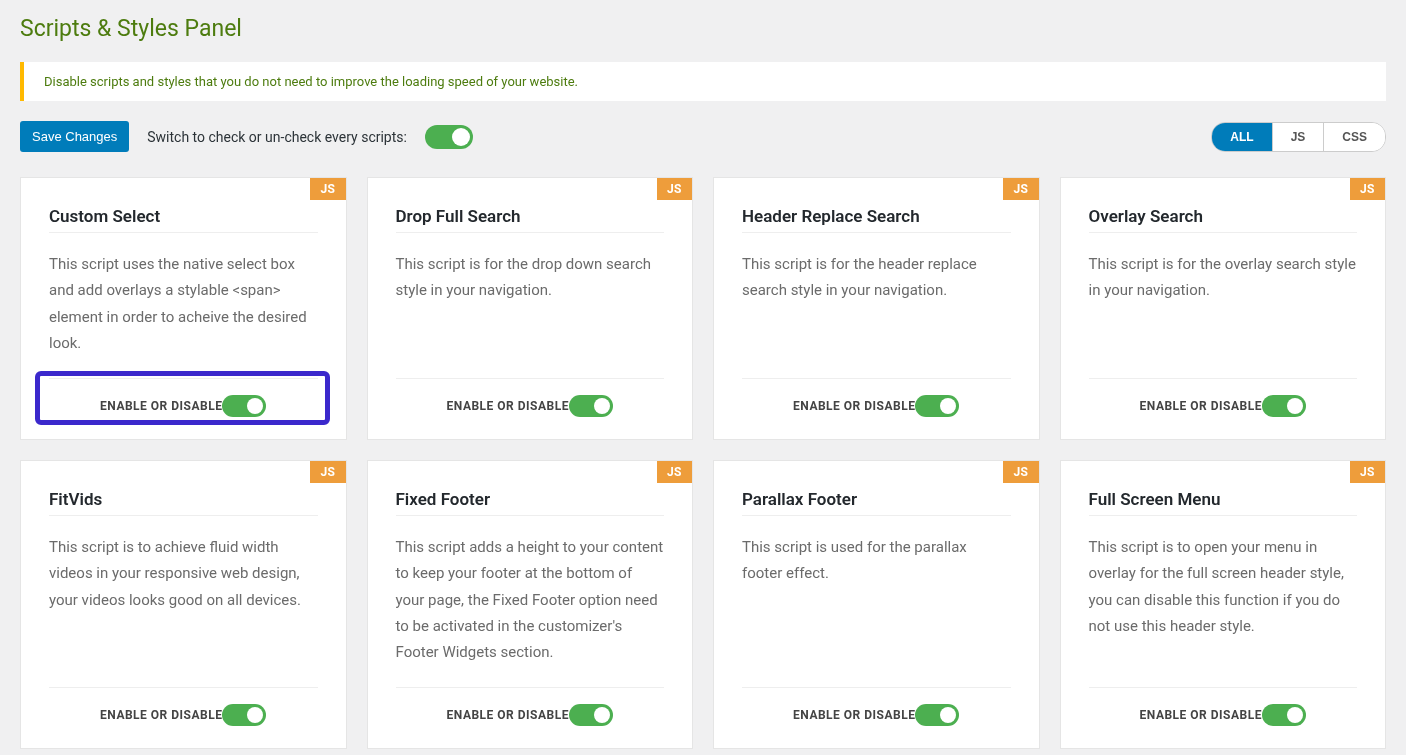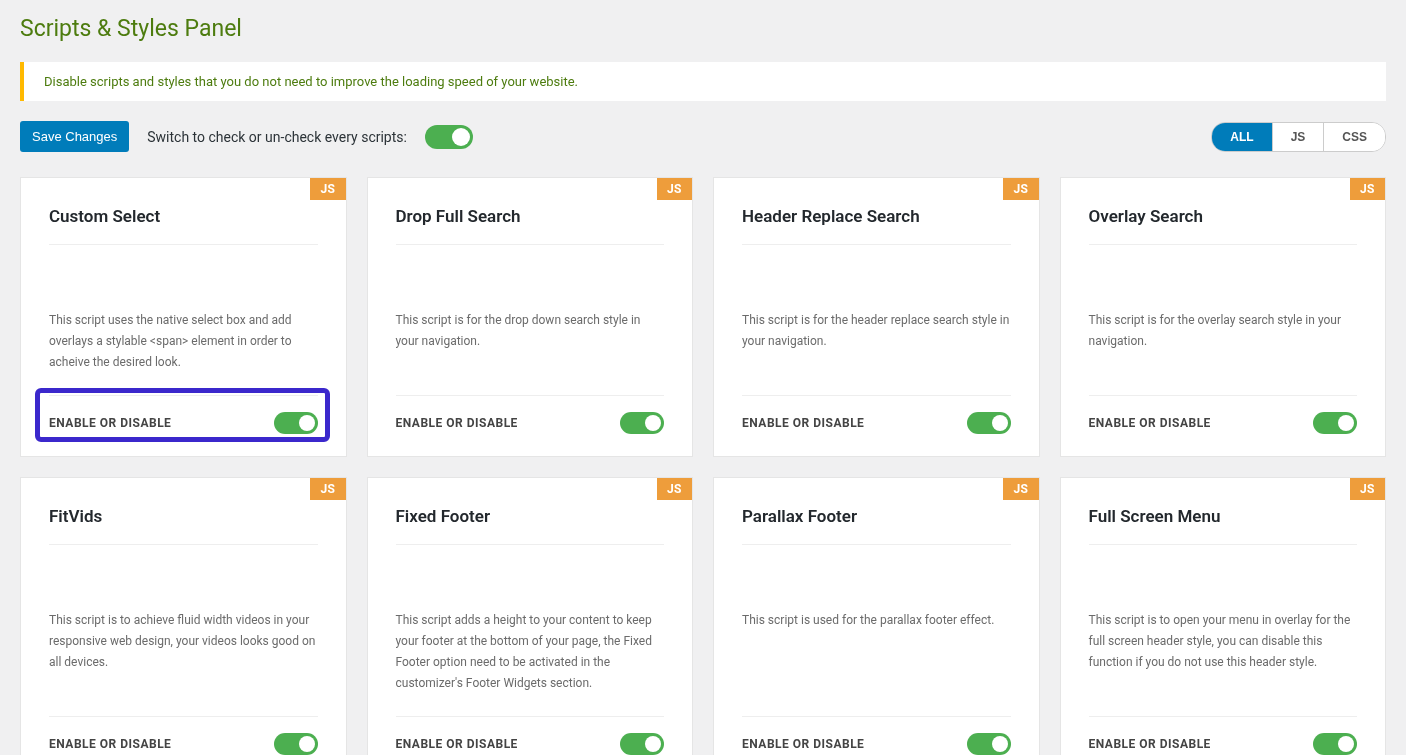--- a/index.html
+++ b/index.html
@@ -161,40 +161,39 @@
       font-size: 12px;
       font-weight: 700;
       padding: 4px 10px;
       letter-spacing: 0.5px;
     }
 
     .card-title {
       font-size: 17px;
       font-weight: 600;
       color: #23282d;
-      padding-bottom: 18px;
+      padding-bottom: 6px;
       border-bottom: 1px solid #eee;
       margin-bottom: 18px;
     }
 
     .card-desc {
-      font-size: 12px;
+      font-size: 15px;
       color: #6b6b6b;
       line-height: 1.75;
       flex: 1;
       margin-bottom: 22px;
-      margin-top: 47px;
     }
 
     .card-footer {
       border-top: 1px solid #eee;
       padding-top: 16px;
       display: flex;
       align-items: center;
-      justify-content: space-between;
+      justify-content: center;
     }
 
     .enable-label {
       font-size: 12px;
       font-weight: 700;
       color: #444;
       letter-spacing: 0.5px;
     }
   </style>
 </head>

